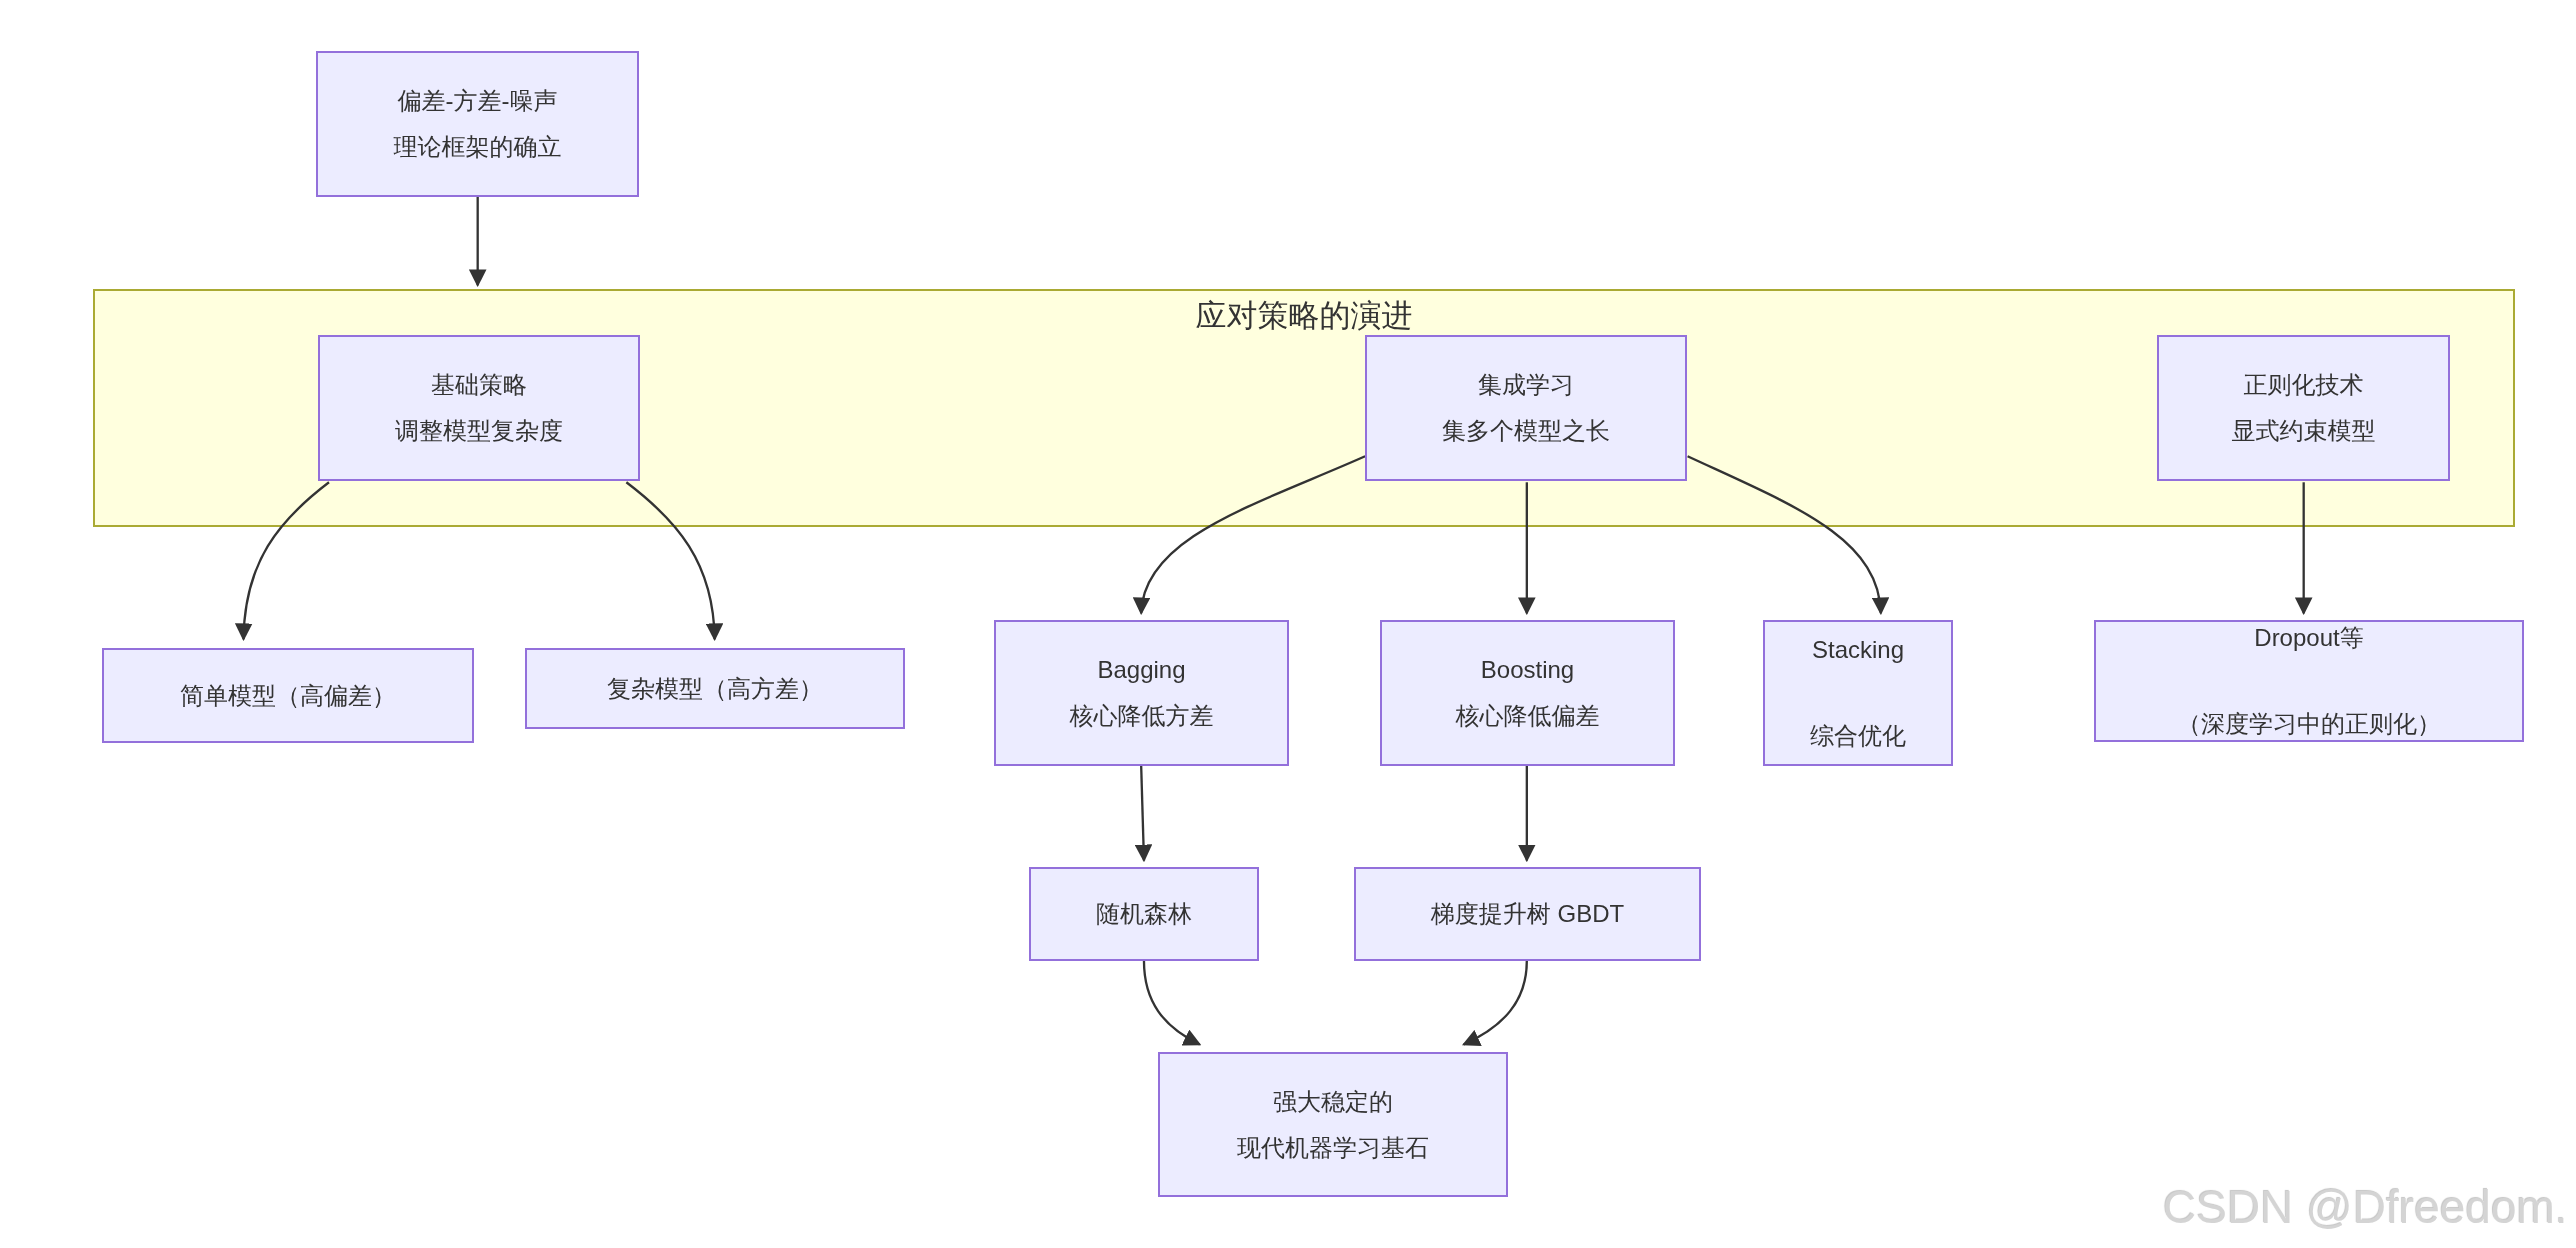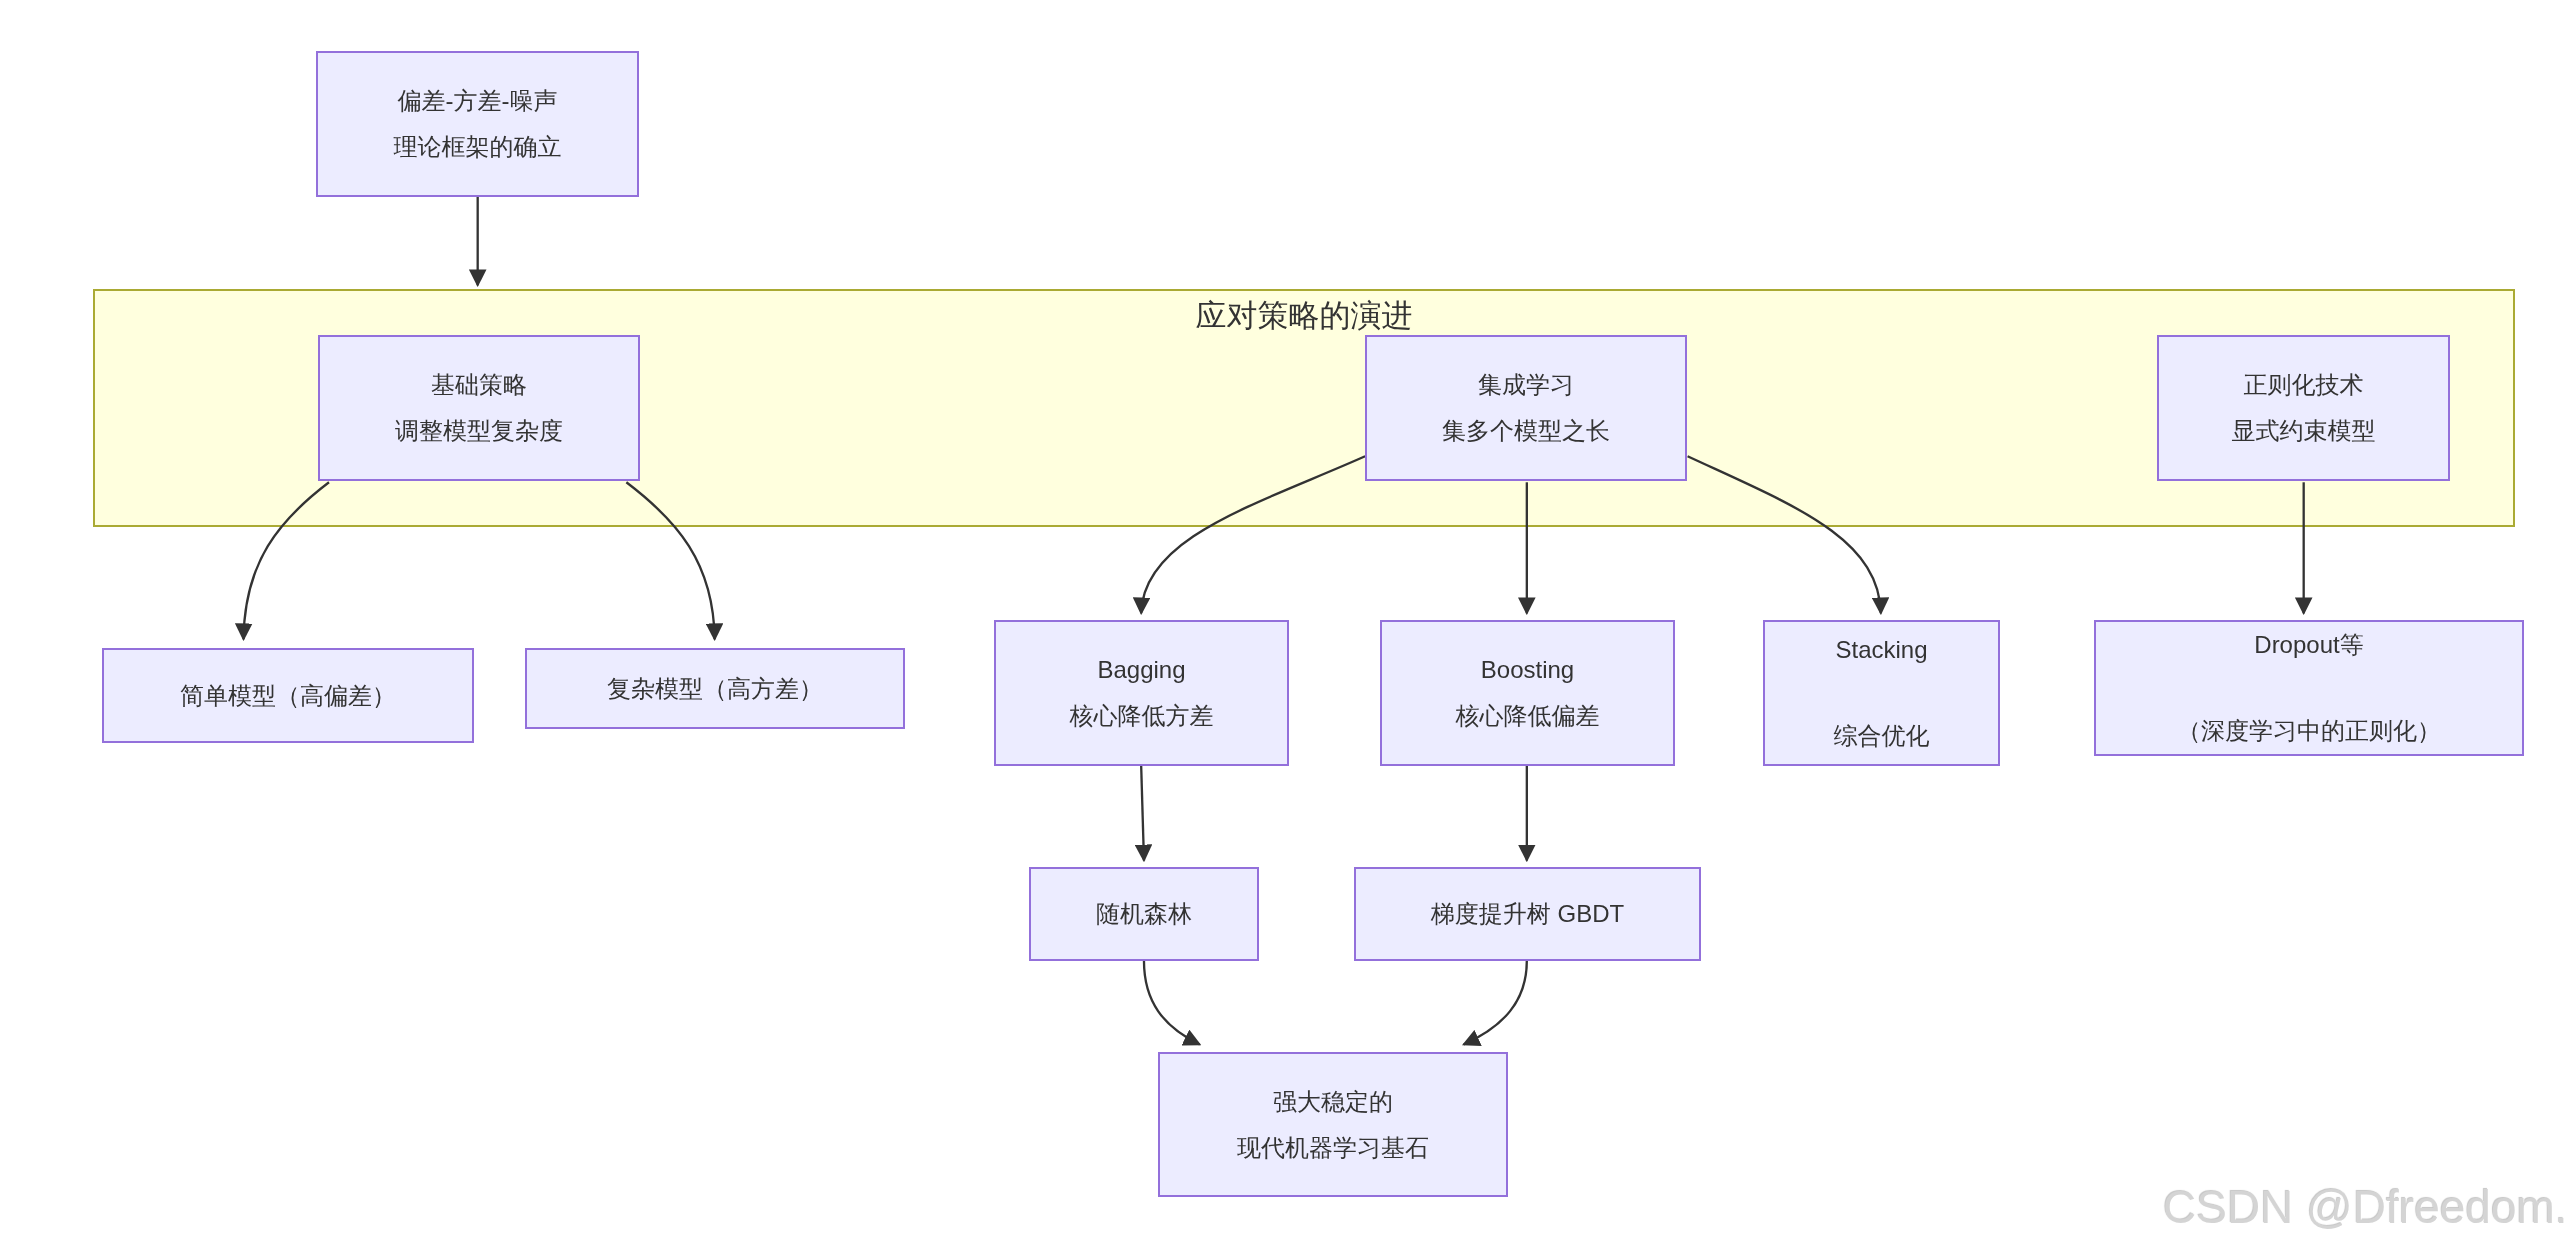--- a/index.html
+++ b/index.html
@@ -125,26 +125,26 @@
   <div class="node" style="left:994px; top:620px; width:295px; height:146px;">
     <div>Bagging</div>
     <div>核心降低方差</div>
   </div>
 
   <div class="node" style="left:1380px; top:620px; width:295px; height:146px;">
     <div>Boosting</div>
     <div>核心降低偏差</div>
   </div>
 
-  <div class="node" style="left:1763px; top:620px; width:237px; height:146px;gap:40px;">
+  <div class="node" style="left:1763px; top:620px; width:190px; height:146px;gap:40px;">
     <div>Stacking</div>
     <div>综合优化</div>
   </div>
 
-  <div class="node" style="left:2094px; top:620px; width:430px; height:136px;gap:40px;">
+  <div class="node" style="left:2094px; top:620px; width:430px; height:122px;gap:40px;">
     <div>Dropout等</div>
     <div>（深度学习中的正则化）</div>
   </div>
 
   <div class="node" style="left:1029px; top:867px; width:230px; height:94px;">
     <div>随机森林</div>
   </div>
 
   <div class="node" style="left:1354px; top:867px; width:347px; height:94px;">
     <div>梯度提升树 GBDT</div>

